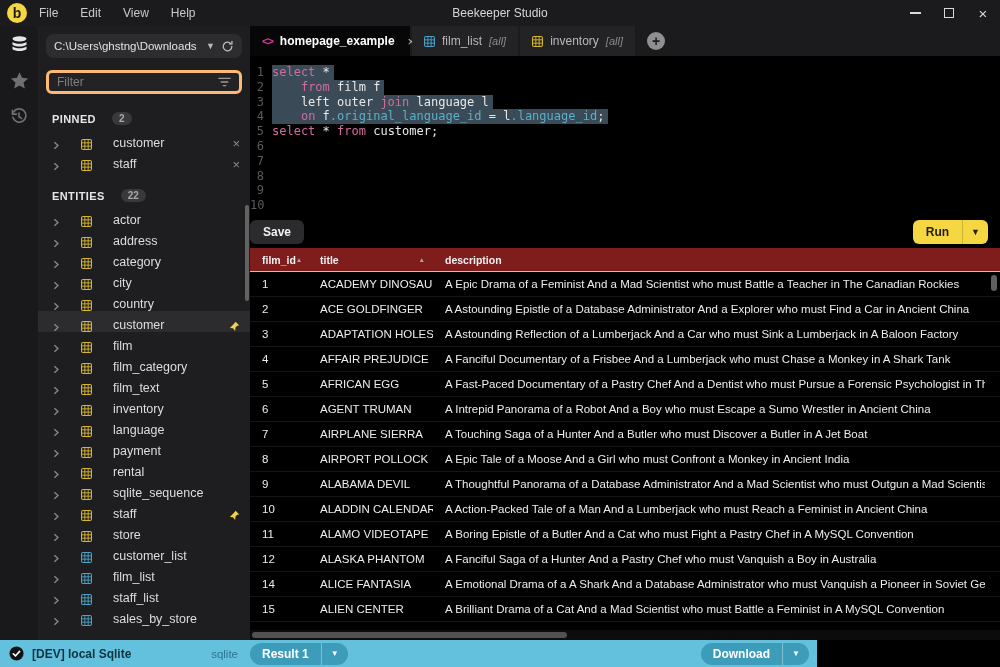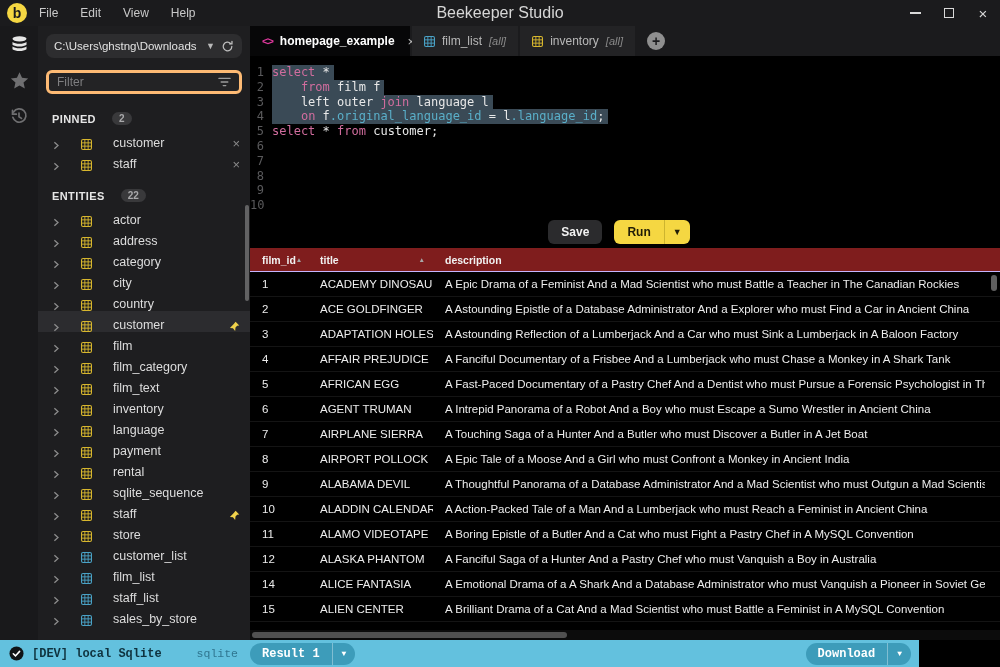--- a/index.html
+++ b/index.html
@@ -8,21 +8,21 @@
   #app { position:relative; width:1000px; height:667px; background:#000; }
 
   
   .titlebar { position:absolute; left:0; top:0; width:1000px; height:26px;
     background:#1b1b1d; display:flex; align-items:center; z-index:30; }
   .logo { width:20px; height:20px; border-radius:50%; background:#f5d742; color:#1b1b1d;
     font-weight:bold; font-size:14px; display:flex; align-items:center; justify-content:center;
     margin:0 12px 0 7px; }
   .menus { display:flex; gap:22px; font-size:12px; color:#c9c9c9;justify-content:space-between; }
   .menu-item { cursor:default; }
-  .app-title { position:absolute; left:0; right:0; text-align:center; font-size:16px; color:#d6d6d6; pointer-events:none; }
+  .app-title { position:absolute; left:0; right:0; text-align:center; font-size:12px; color:#d6d6d6; pointer-events:none; }
   .win-controls { margin-left:auto; display:flex; align-items:center; gap:0; }
   .win-btn { width:34px; height:26px; display:flex; align-items:center; justify-content:center; color:#d9d9d9; }
   .wc-min { width:11px; height:2px; background:#d9d9d9; }
   .wc-max { width:10px; height:10px; border:1.5px solid #d9d9d9; }
   .wc-close { font-size:15px; line-height:1; }
 
   
   .rail { position:absolute; left:0; top:26px; width:38px; height:614px; background:#19191b; }
   .rail-icon { width:38px; height:36px; display:flex; align-items:center; justify-content:center; }
 
@@ -69,21 +69,21 @@
   .code-line { display:flex; height:14.8px; white-space:pre; }
   .ln { width:22px; text-align:right; padding-right:8px; color:#5a5a5c; flex:none; }
   .code { color:#e8e8e8; }
   .code.sel { background:#3a4a56; padding-right:4px; }
   .tk-kw { color:#d16d9e; }
   .tk-fld { color:#5aafc9; }
   .tk-pl { color:#e8e8e8; }
 
   
   .run-row { position:absolute; left:250px; top:218px; width:750px; height:28px;
-    display:flex; align-items:center; justify-content:center; gap:12px; padding-right:12px; }
+    display:flex; align-items:center; justify-content:space-between; gap:12px; padding-right:12px; }
   .btn-save { background:#2b2b2d; color:#f2f2f2; font-size:12px; font-weight:bold;
     border:none; border-radius:6px; padding:5px 13px; }
   .btn-run { display:flex; align-items:stretch; background:#f5d742; border-radius:6px; overflow:hidden; }
   .btn-run-main { font-size:12px; font-weight:bold; color:#201d07; padding:5px 13px; }
   .btn-run-caret { border-left:1px solid #cdb42f; padding:5px 8px; color:#201d07; font-size:9px;
     display:flex; align-items:center; }
 
   
   .grid-hdr { position:absolute; left:250px; top:248px; width:881px; height:24px; background:#7f1d1d;
     display:grid; grid-template-columns:58px 125px 1fr 15px; border-bottom:1px solid #c4b5fd; }
@@ -94,22 +94,22 @@
   .grow { display:grid; grid-template-columns:58px 125px 1fr 15px; height:25px;
     border-bottom:1px solid #141414; align-items:center; }
   .gcell { padding-left:12px; font-size:11.5px; color:#ececec; white-space:nowrap; overflow:hidden; }
   .grid-vscroll { position:absolute; right:3px; top:275px; width:6px; height:16px;
     background:#5f5f5f; border-radius:3px; }
   .grid-hscroll-track { position:absolute; left:250px; top:630px; width:750px; height:10px; background:#0c0c0c; }
   .grid-hscroll { position:absolute; left:2px; top:2px; width:315px; height:6px;
     background:#515151; border-radius:3px; }
 
   
-  .statusbar { position:absolute; left:0; top:640px; width:919px; height:27px;
-    background:#63c1de; display:flex; align-items:center; z-index:40; color:#123c4c;font-family:Liberation Mono, monospace; }
+  .statusbar { position:absolute; left:0; top:640px; width:817px; height:27px;
+    background:#63c1de; display:flex; align-items:center; z-index:40; color:#123c4c; }
   .sb-left { width:250px; display:flex; align-items:center; flex:none; }
   .sb-check { margin:0 8px 0 9px; display:flex; }
   .sb-conn { font-size:12px; font-weight:bold; color:#0f333f; }
   .sb-dbtype { margin-left:auto; margin-right:12px; font-size:11.5px; color:#2f7690; }
   .pill { display:flex; align-items:stretch; background:#3d9cba; border-radius:13px;
     overflow:hidden; color:#fff; }
   .pill-main { font-size:12px; font-weight:bold; padding:4px 12px; display:flex; align-items:center; gap:6px; }
   .pill-caret { border-left:1px solid rgba(255,255,255,.35); padding:0 9px; display:flex;
     align-items:center; font-size:8px; }
   .sb-stat { display:flex; align-items:center; gap:6px; font-size:12px; color:#123c4c; margin-left:18px;margin-top:43px; }

